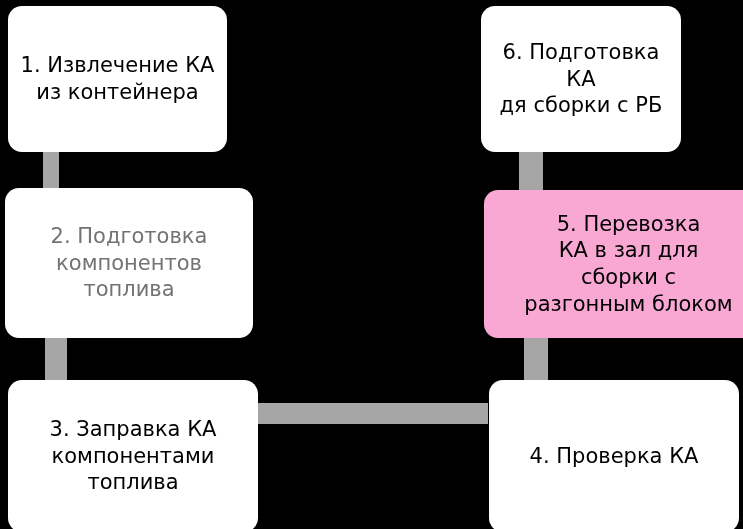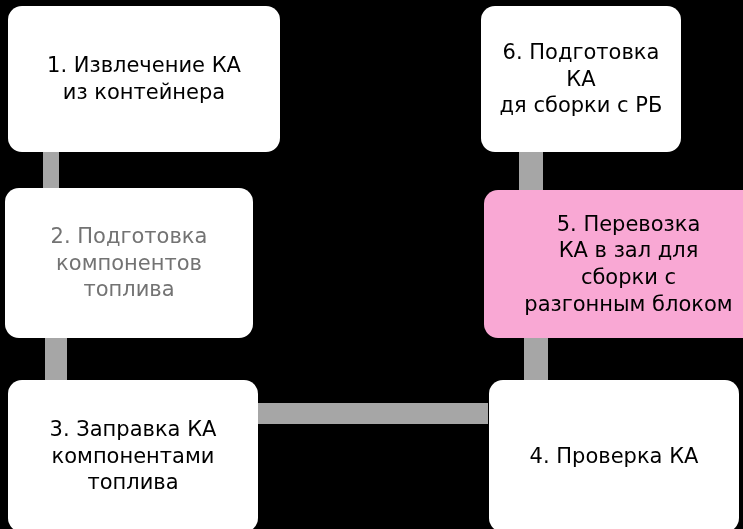--- a/index.html
+++ b/index.html
@@ -43,21 +43,21 @@
 <body>
 
 <div id="canvas" style="background: rgb(0, 0, 0);">
 
   <div class="connector" style="left: 43px; top: 151px; width: 16px; height: 38px; background: rgb(166, 166, 166);"></div>
   <div class="connector" style="left: 45px; top: 337px; width: 22px; height: 44px; background: rgb(166, 166, 166);"></div>
   <div class="connector" style="left: 258px; top: 403px; width: 230px; height: 21px; background: rgb(166, 166, 166);"></div>
   <div class="connector" style="left: 524px; top: 338px; width: 24px; height: 43px; background: rgb(166, 166, 166);"></div>
   <div class="connector" style="left: 519px; top: 151px; width: 24px; height: 40px; background: rgb(166, 166, 166);"></div>
 
-  <div class="node" style="left: 8px; top: 6px; width: 272px; height: 146px; background: rgb(255, 255, 255); color: rgb(0, 0, 0);">1. Извлечение КА
+  <div class="node" style="left: 8px; top: 6px; width: 219px; height: 146px; background: rgb(255, 255, 255); color: rgb(0, 0, 0);">1. Извлечение КА
 из контейнера</div>
   <div class="node" style="left: 5px; top: 188px; width: 248px; height: 150px; background: rgb(255, 255, 255); color: #737373;">2. Подготовка
 компонентов
 топлива</div>
   <div class="node" style="left: 8px; top: 380px; width: 250px; height: 152px; background: rgb(255, 255, 255); color: rgb(0, 0, 0);">3. Заправка КА
 компонентами
 топлива</div>
   <div class="node" style="left: 489px; top: 380px; width: 250px; height: 152px; background: rgb(255, 255, 255); color: rgb(0, 0, 0);">4. Проверка КА</div>
   <div class="node" style="left: 484px; top: 190px; width: 289px; height: 148px; background: #f9a8d4; color: rgb(0, 0, 0);">5. Перевозка
 КА в зал для

